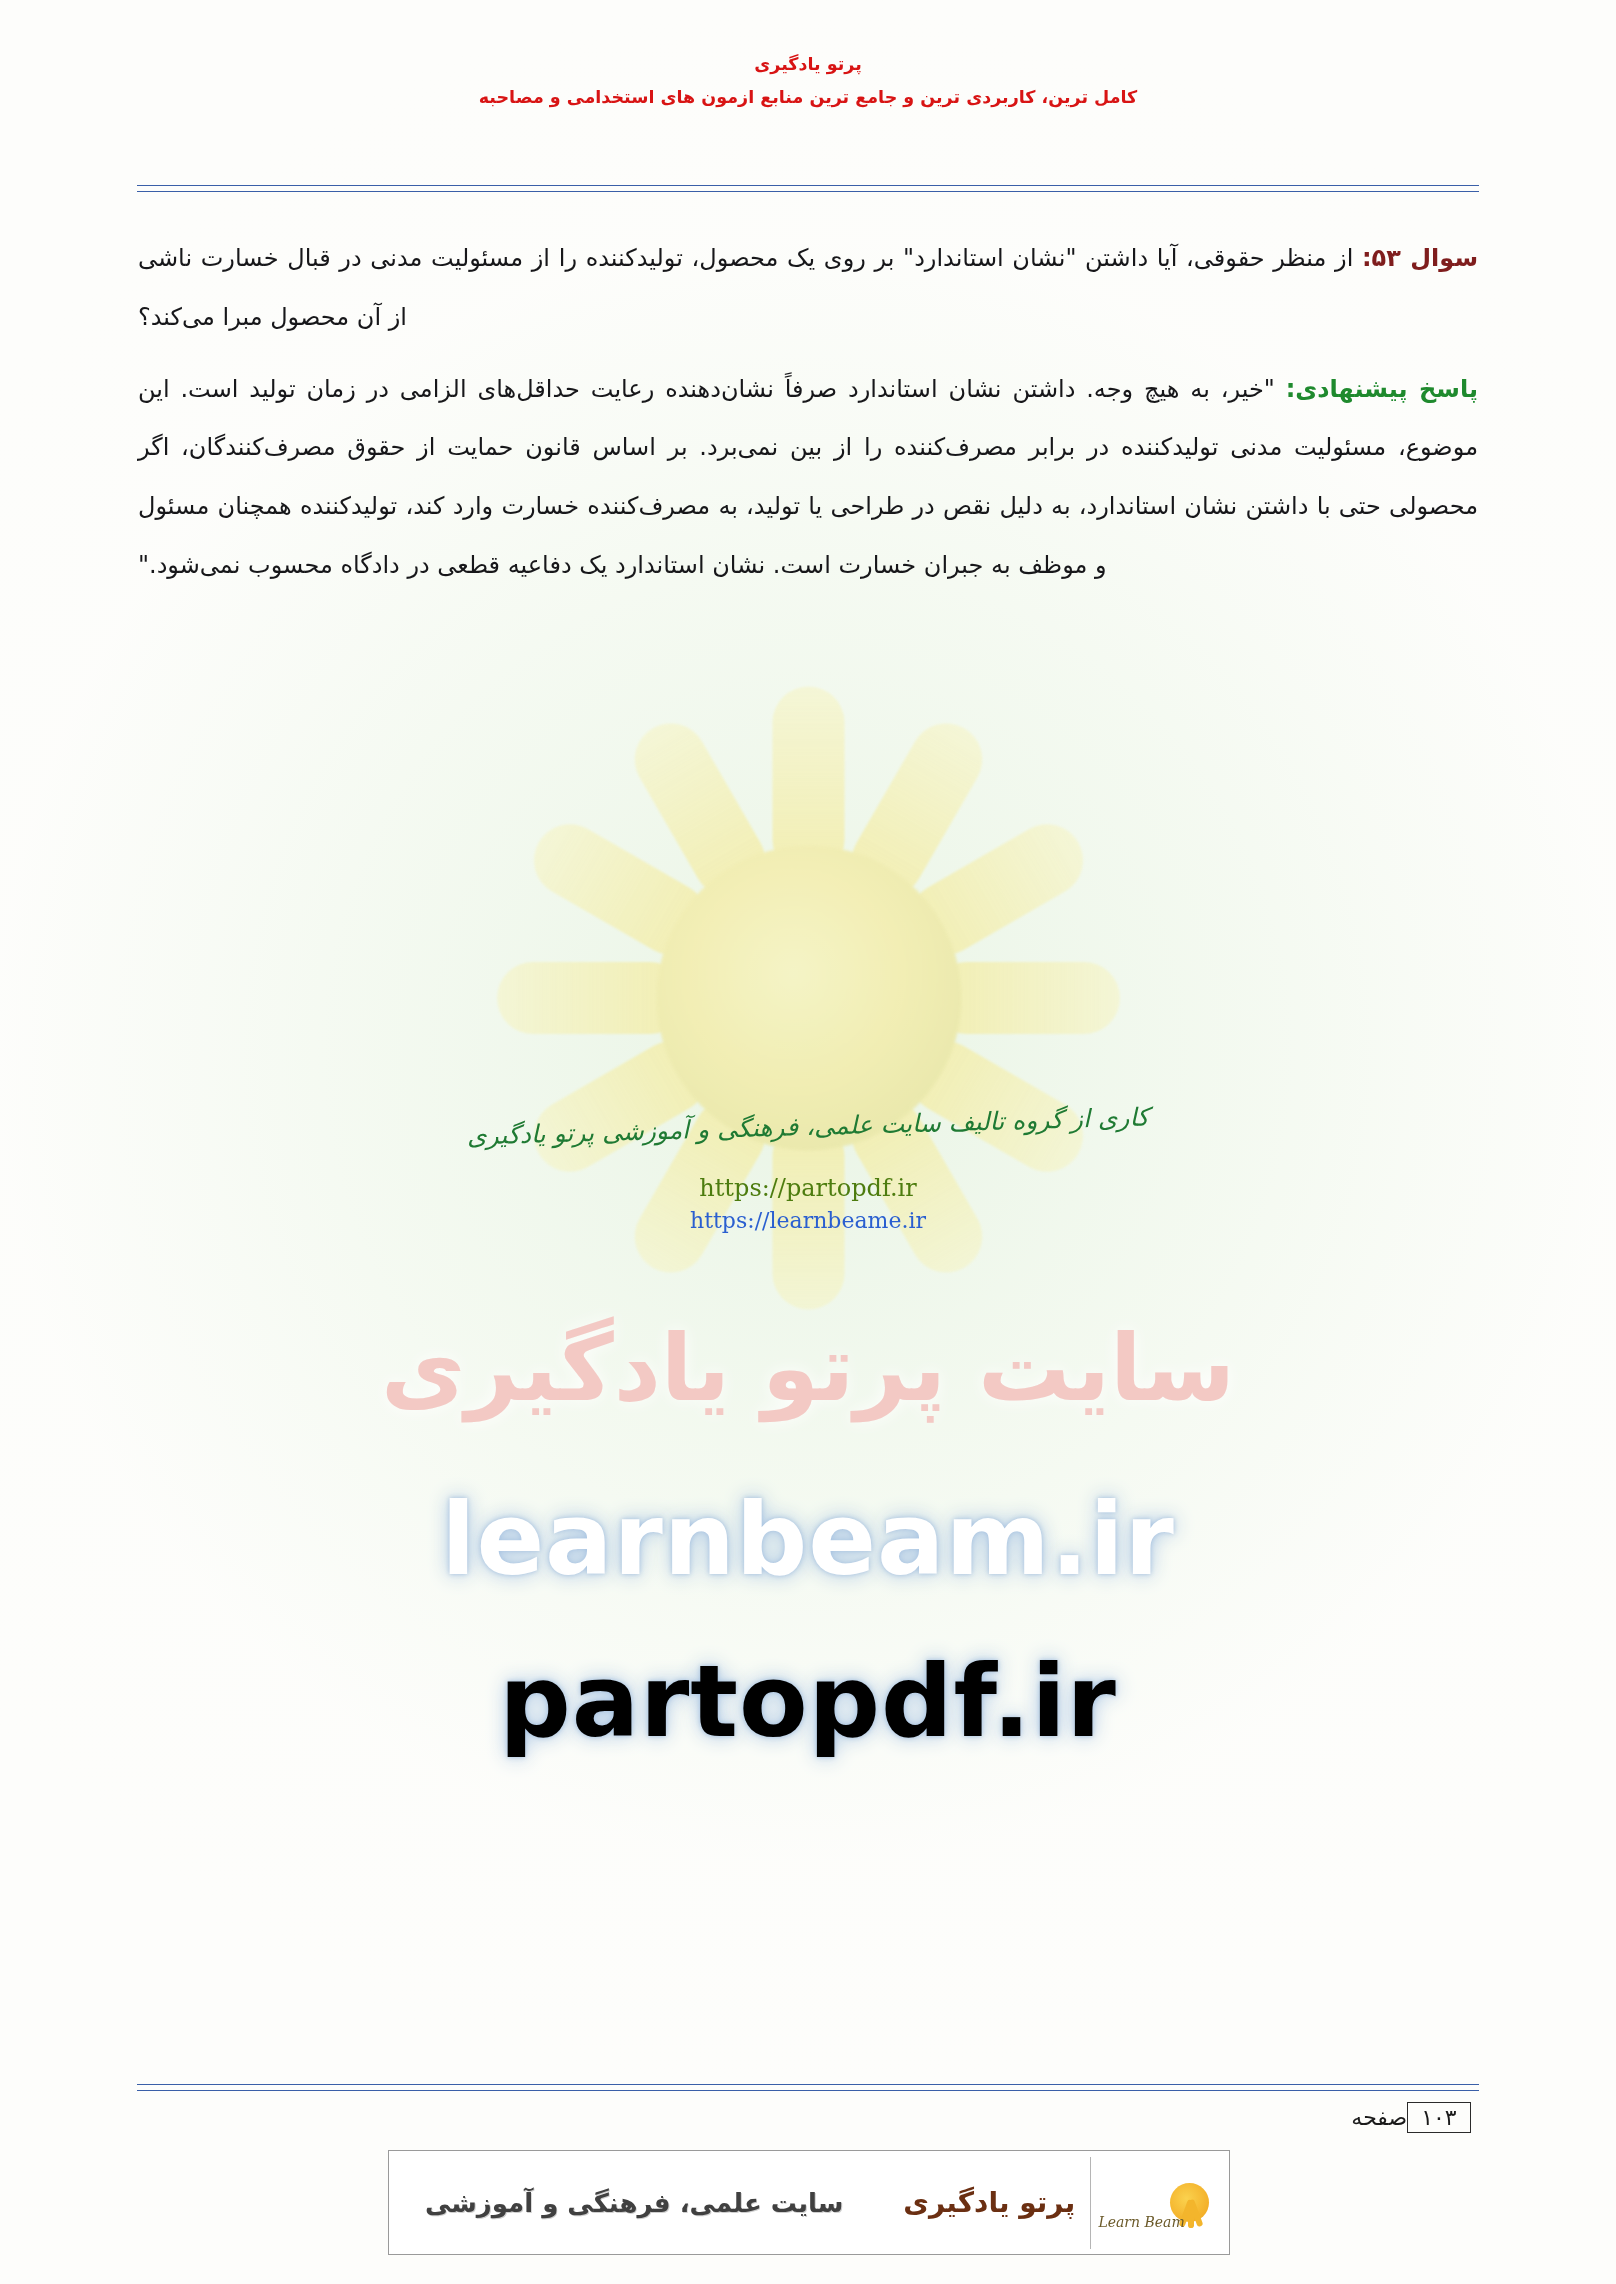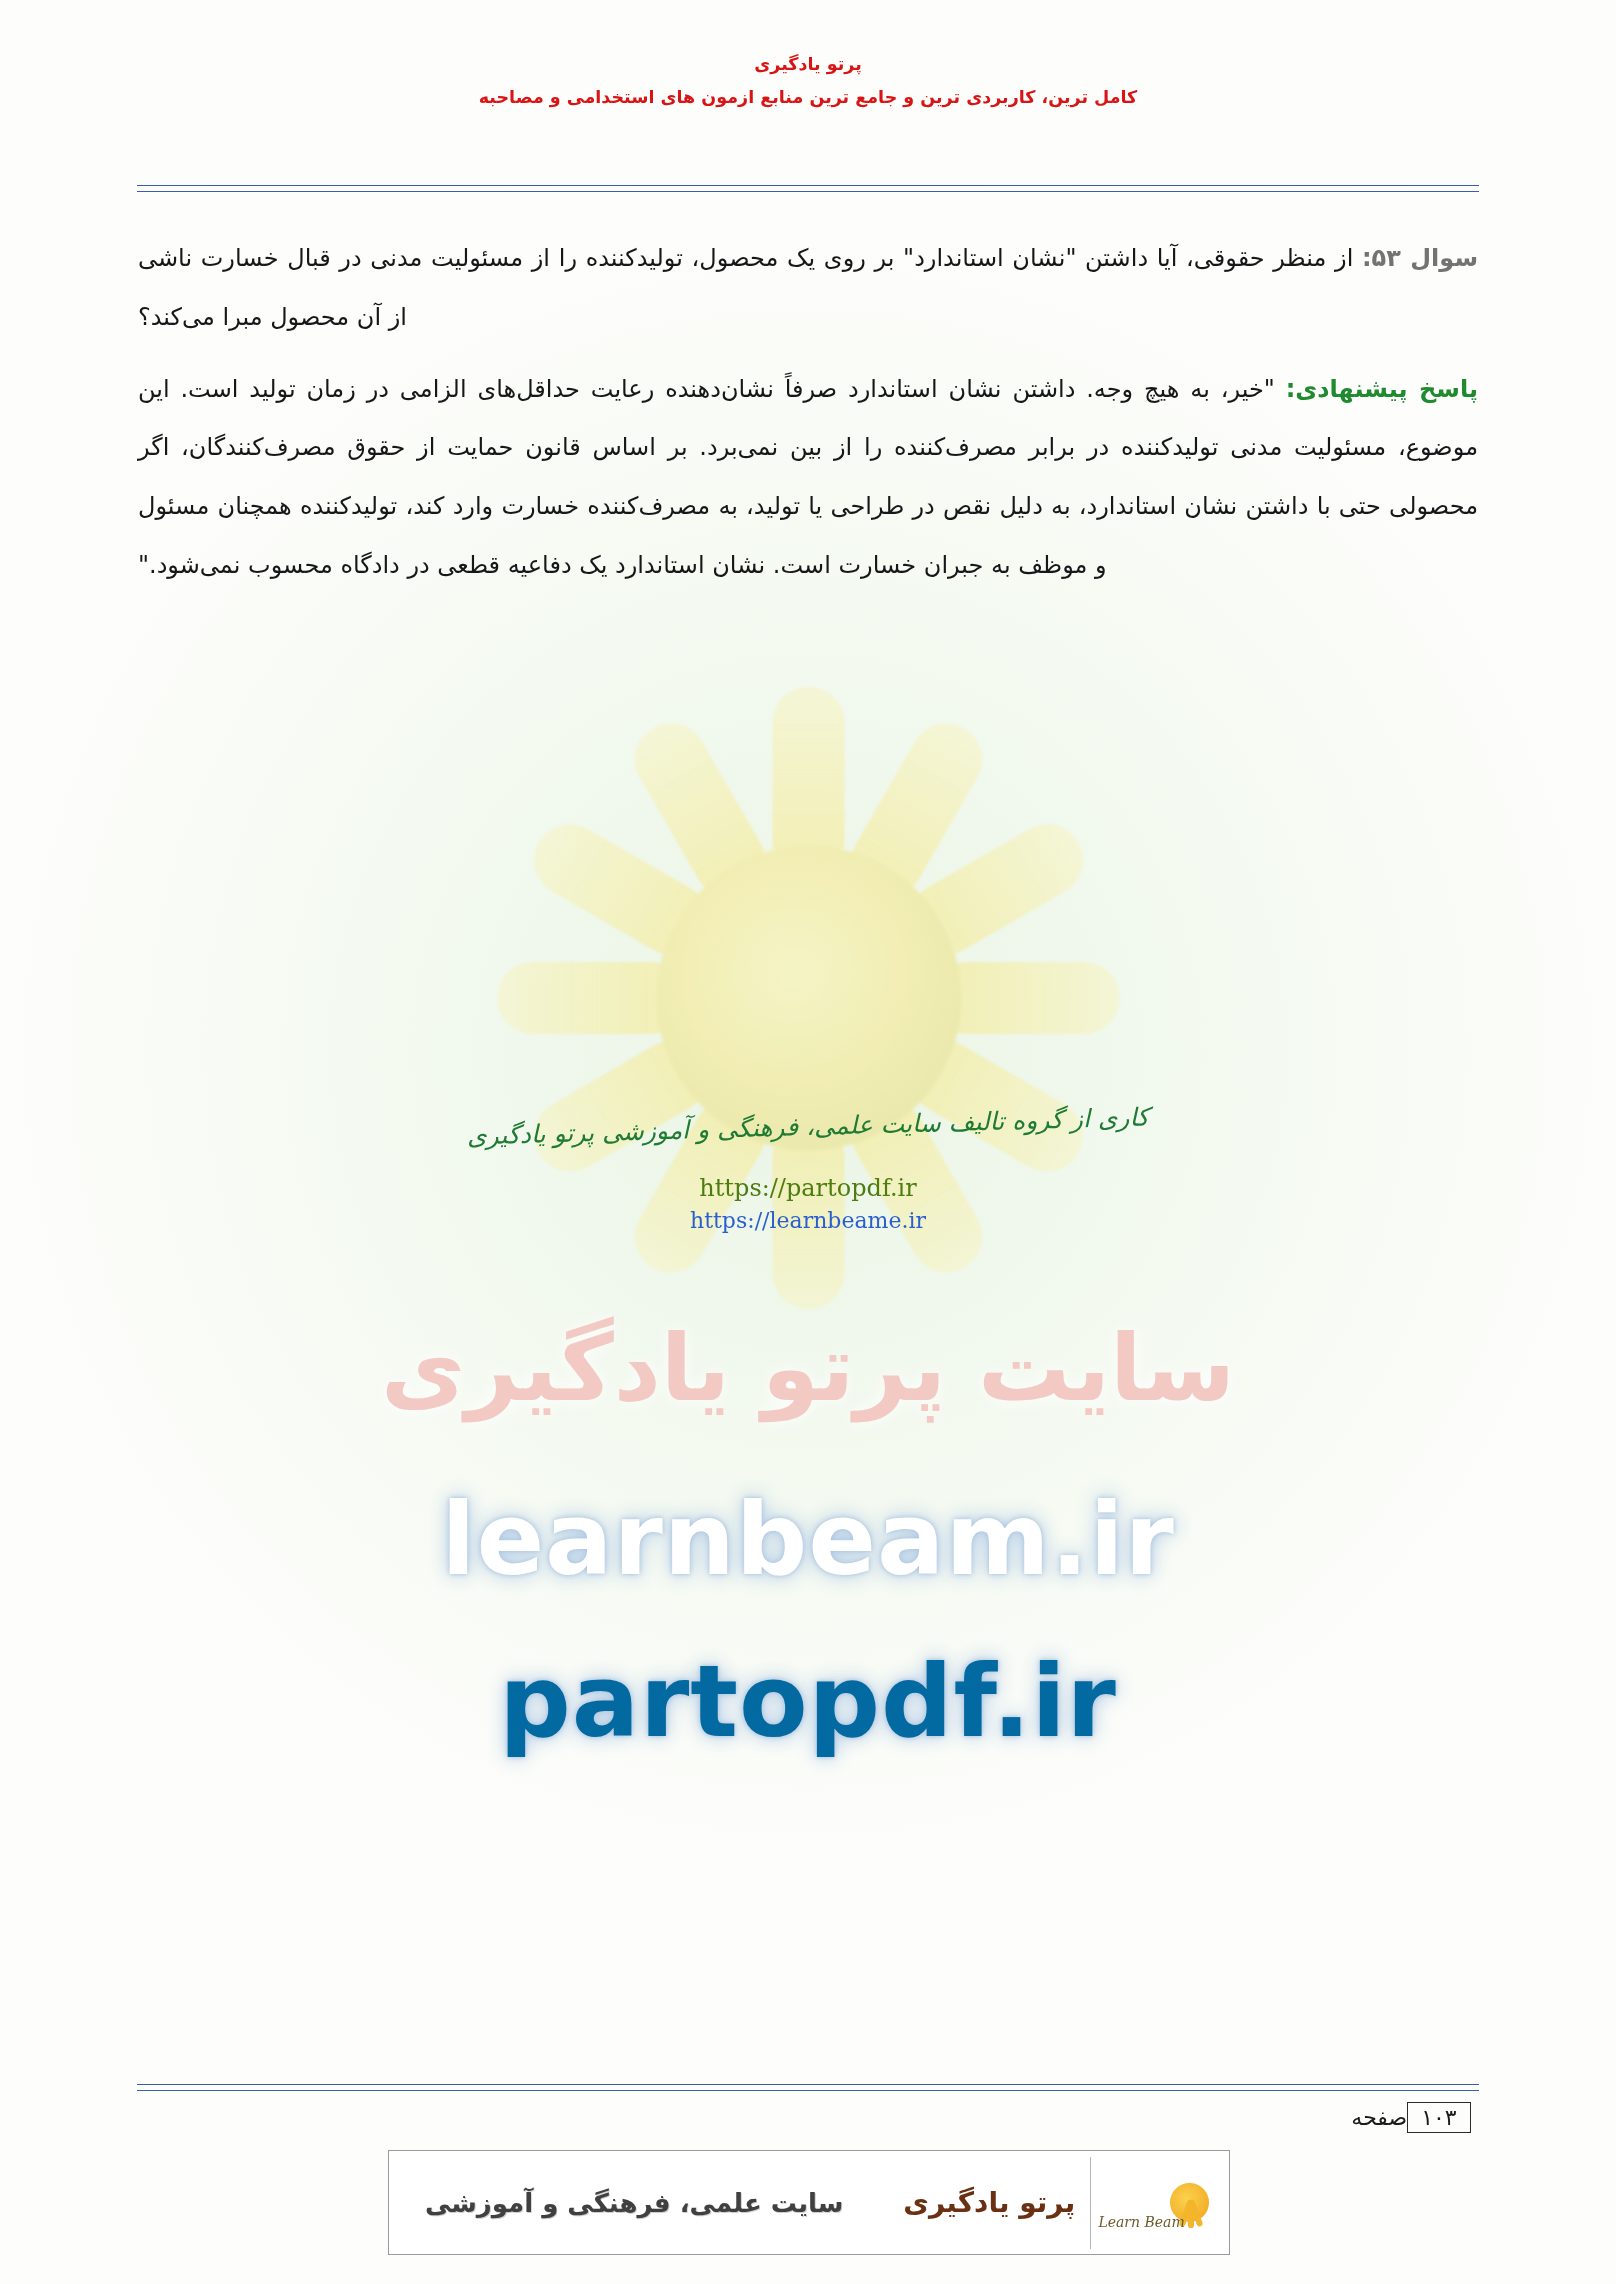--- a/index.html
+++ b/index.html
@@ -106,21 +106,21 @@
     line-height: 2.45;
     color: #17171a;
     font-family: "DejaVu Sans", "Liberation Sans", sans-serif;
     text-align: justify;
     text-align-last: left;
   }
   .para + .para {
     margin-top: 13px;
   }
   .q-label {
-    color: #737373;
+    color: #7f1d1d;
     font-weight: bold;
   }
   .a-label {
     color: #1f8a2e;
     font-weight: bold;
   }
 
   
   .signature {
     position: absolute;
@@ -180,21 +180,21 @@
     top: 1481px;
     font-size: 100px;
     color: #ffffff;
     letter-spacing: 0.9px;
     text-shadow: 0 0 20px rgba(168,196,228,0.95), 0 0 5.5px rgba(150,180,215,0.9);
     direction: ltr;
   }
   .wm-en2 {
     top: 1643px;
     font-size: 100px;
-    color: #0369a1;
+    color: #000000;
     letter-spacing: 0.9px;
     text-shadow: 0 0 20px rgba(168,196,228,0.95), 0 0 5.5px rgba(150,180,215,0.9);
     direction: ltr;
   }
 
   
   .rule-bottom {
     position: absolute;
     top: 2084px;
     left: 137px;

